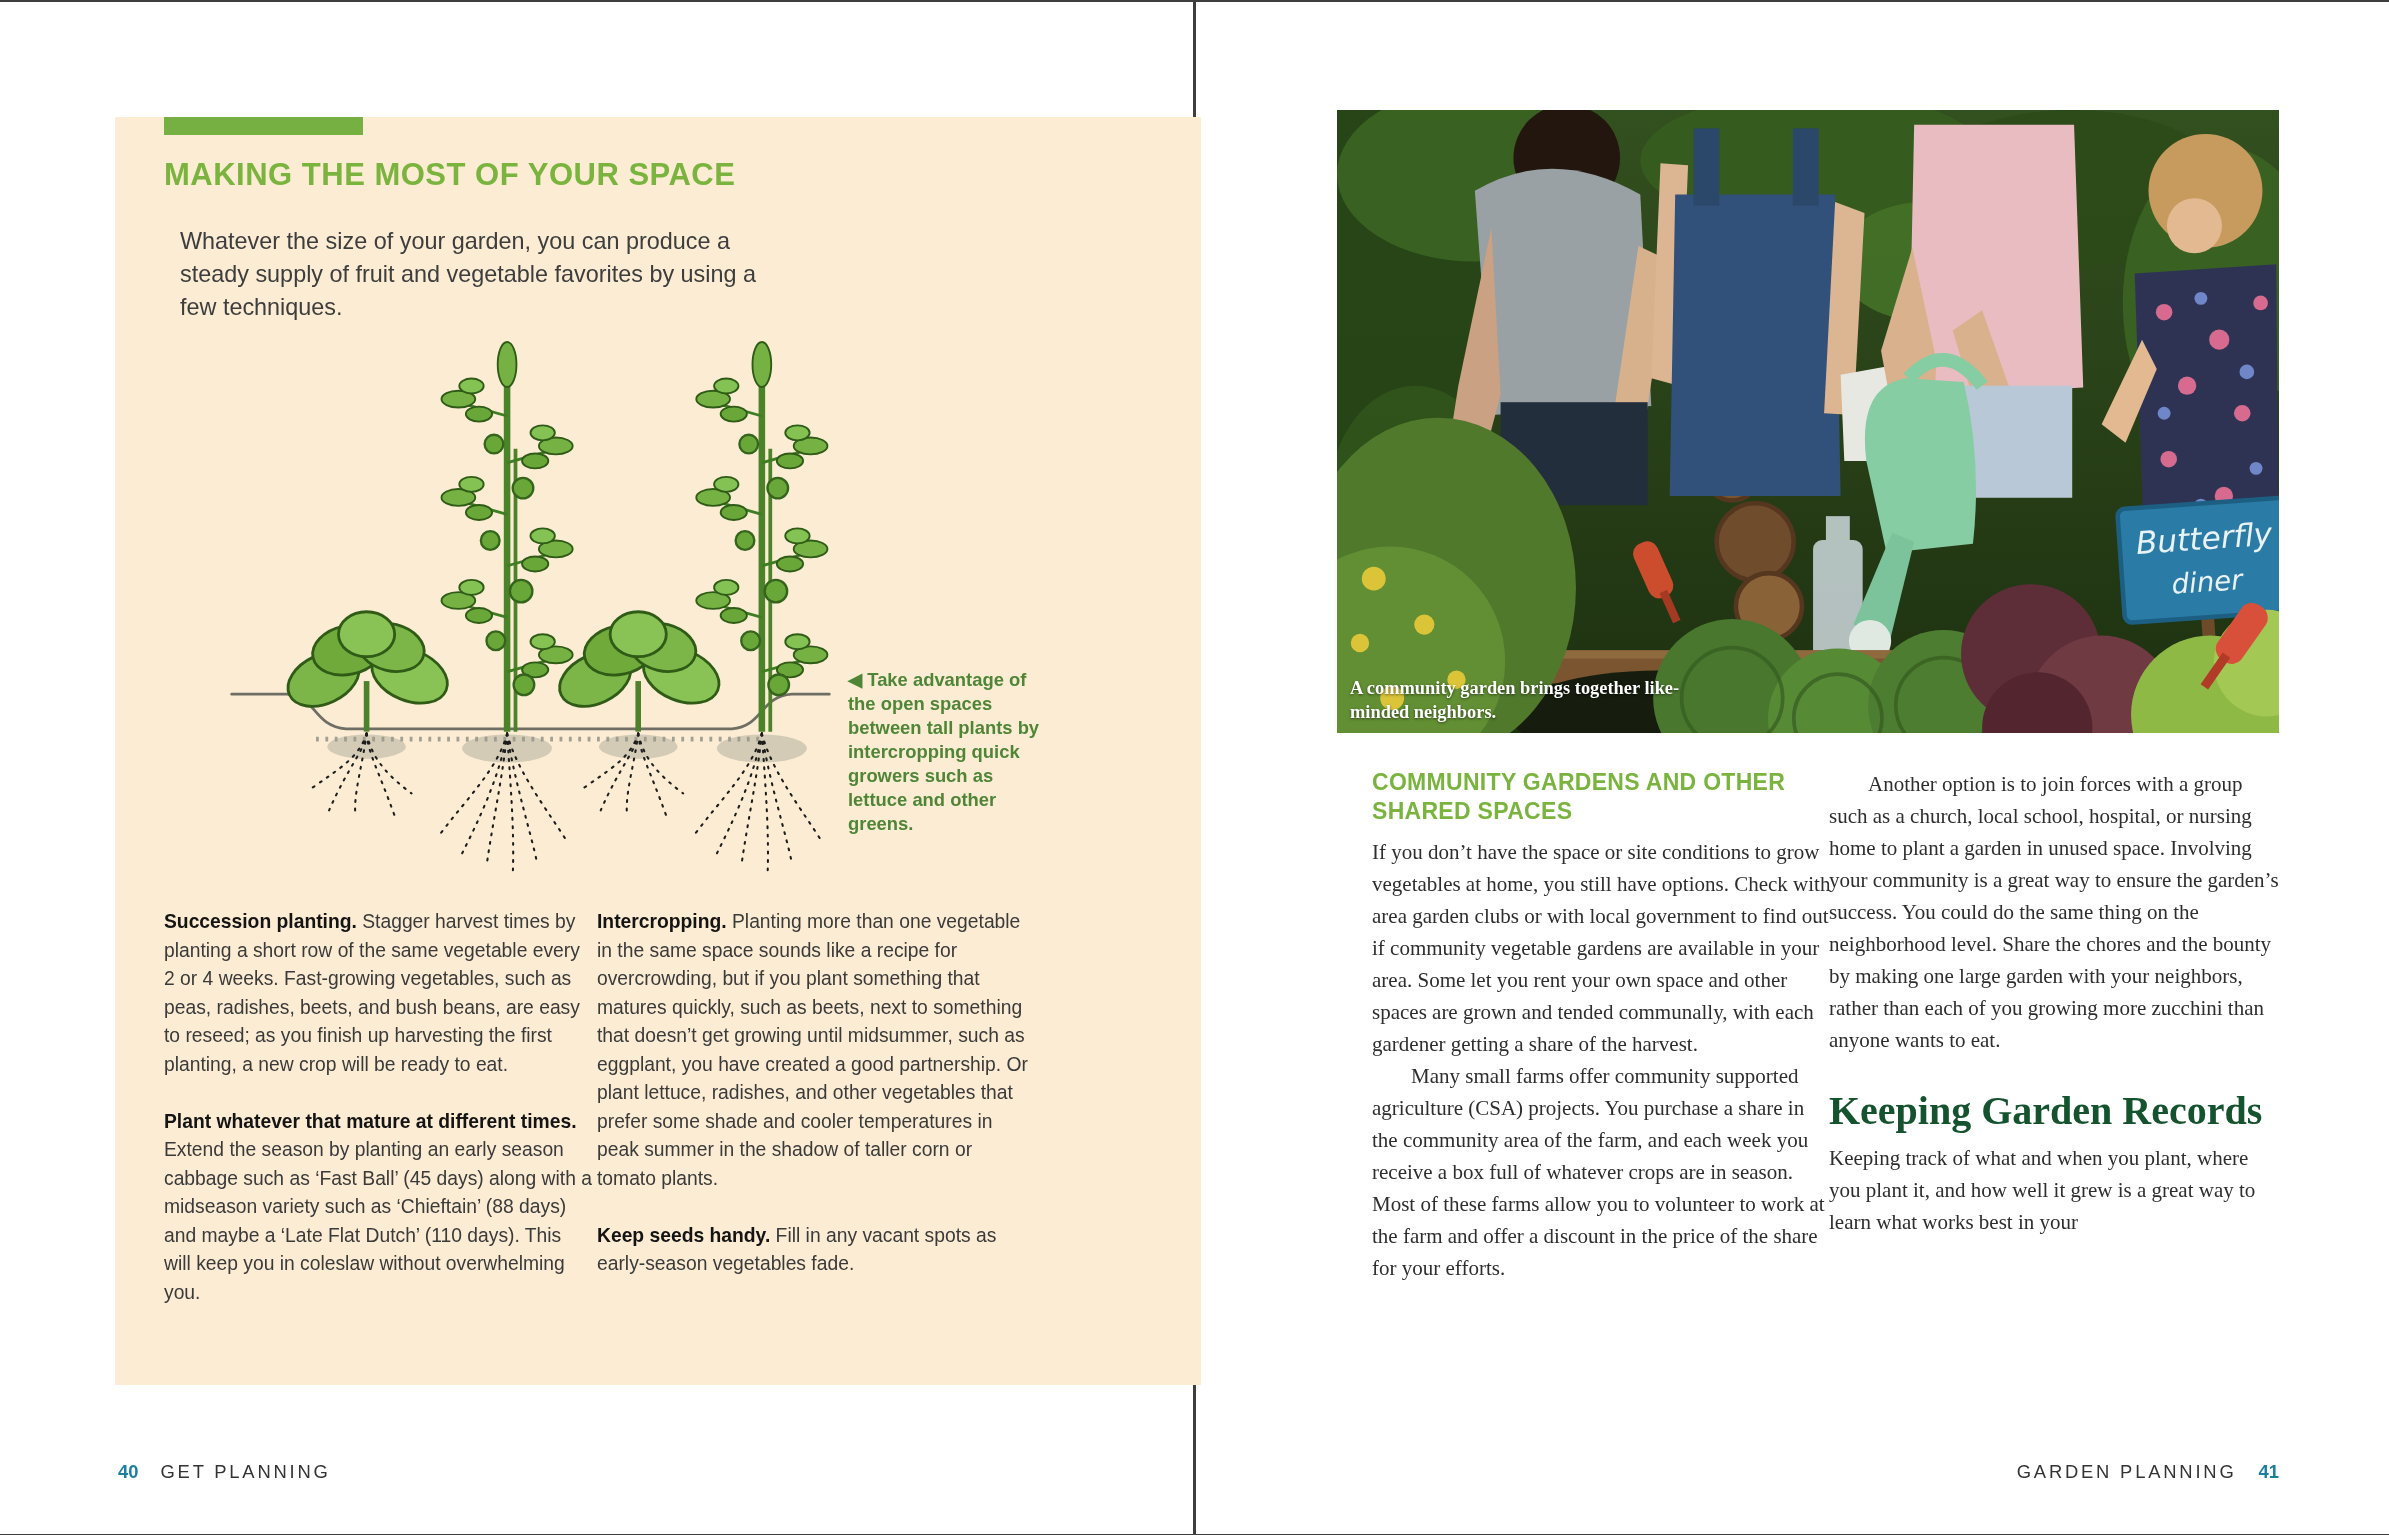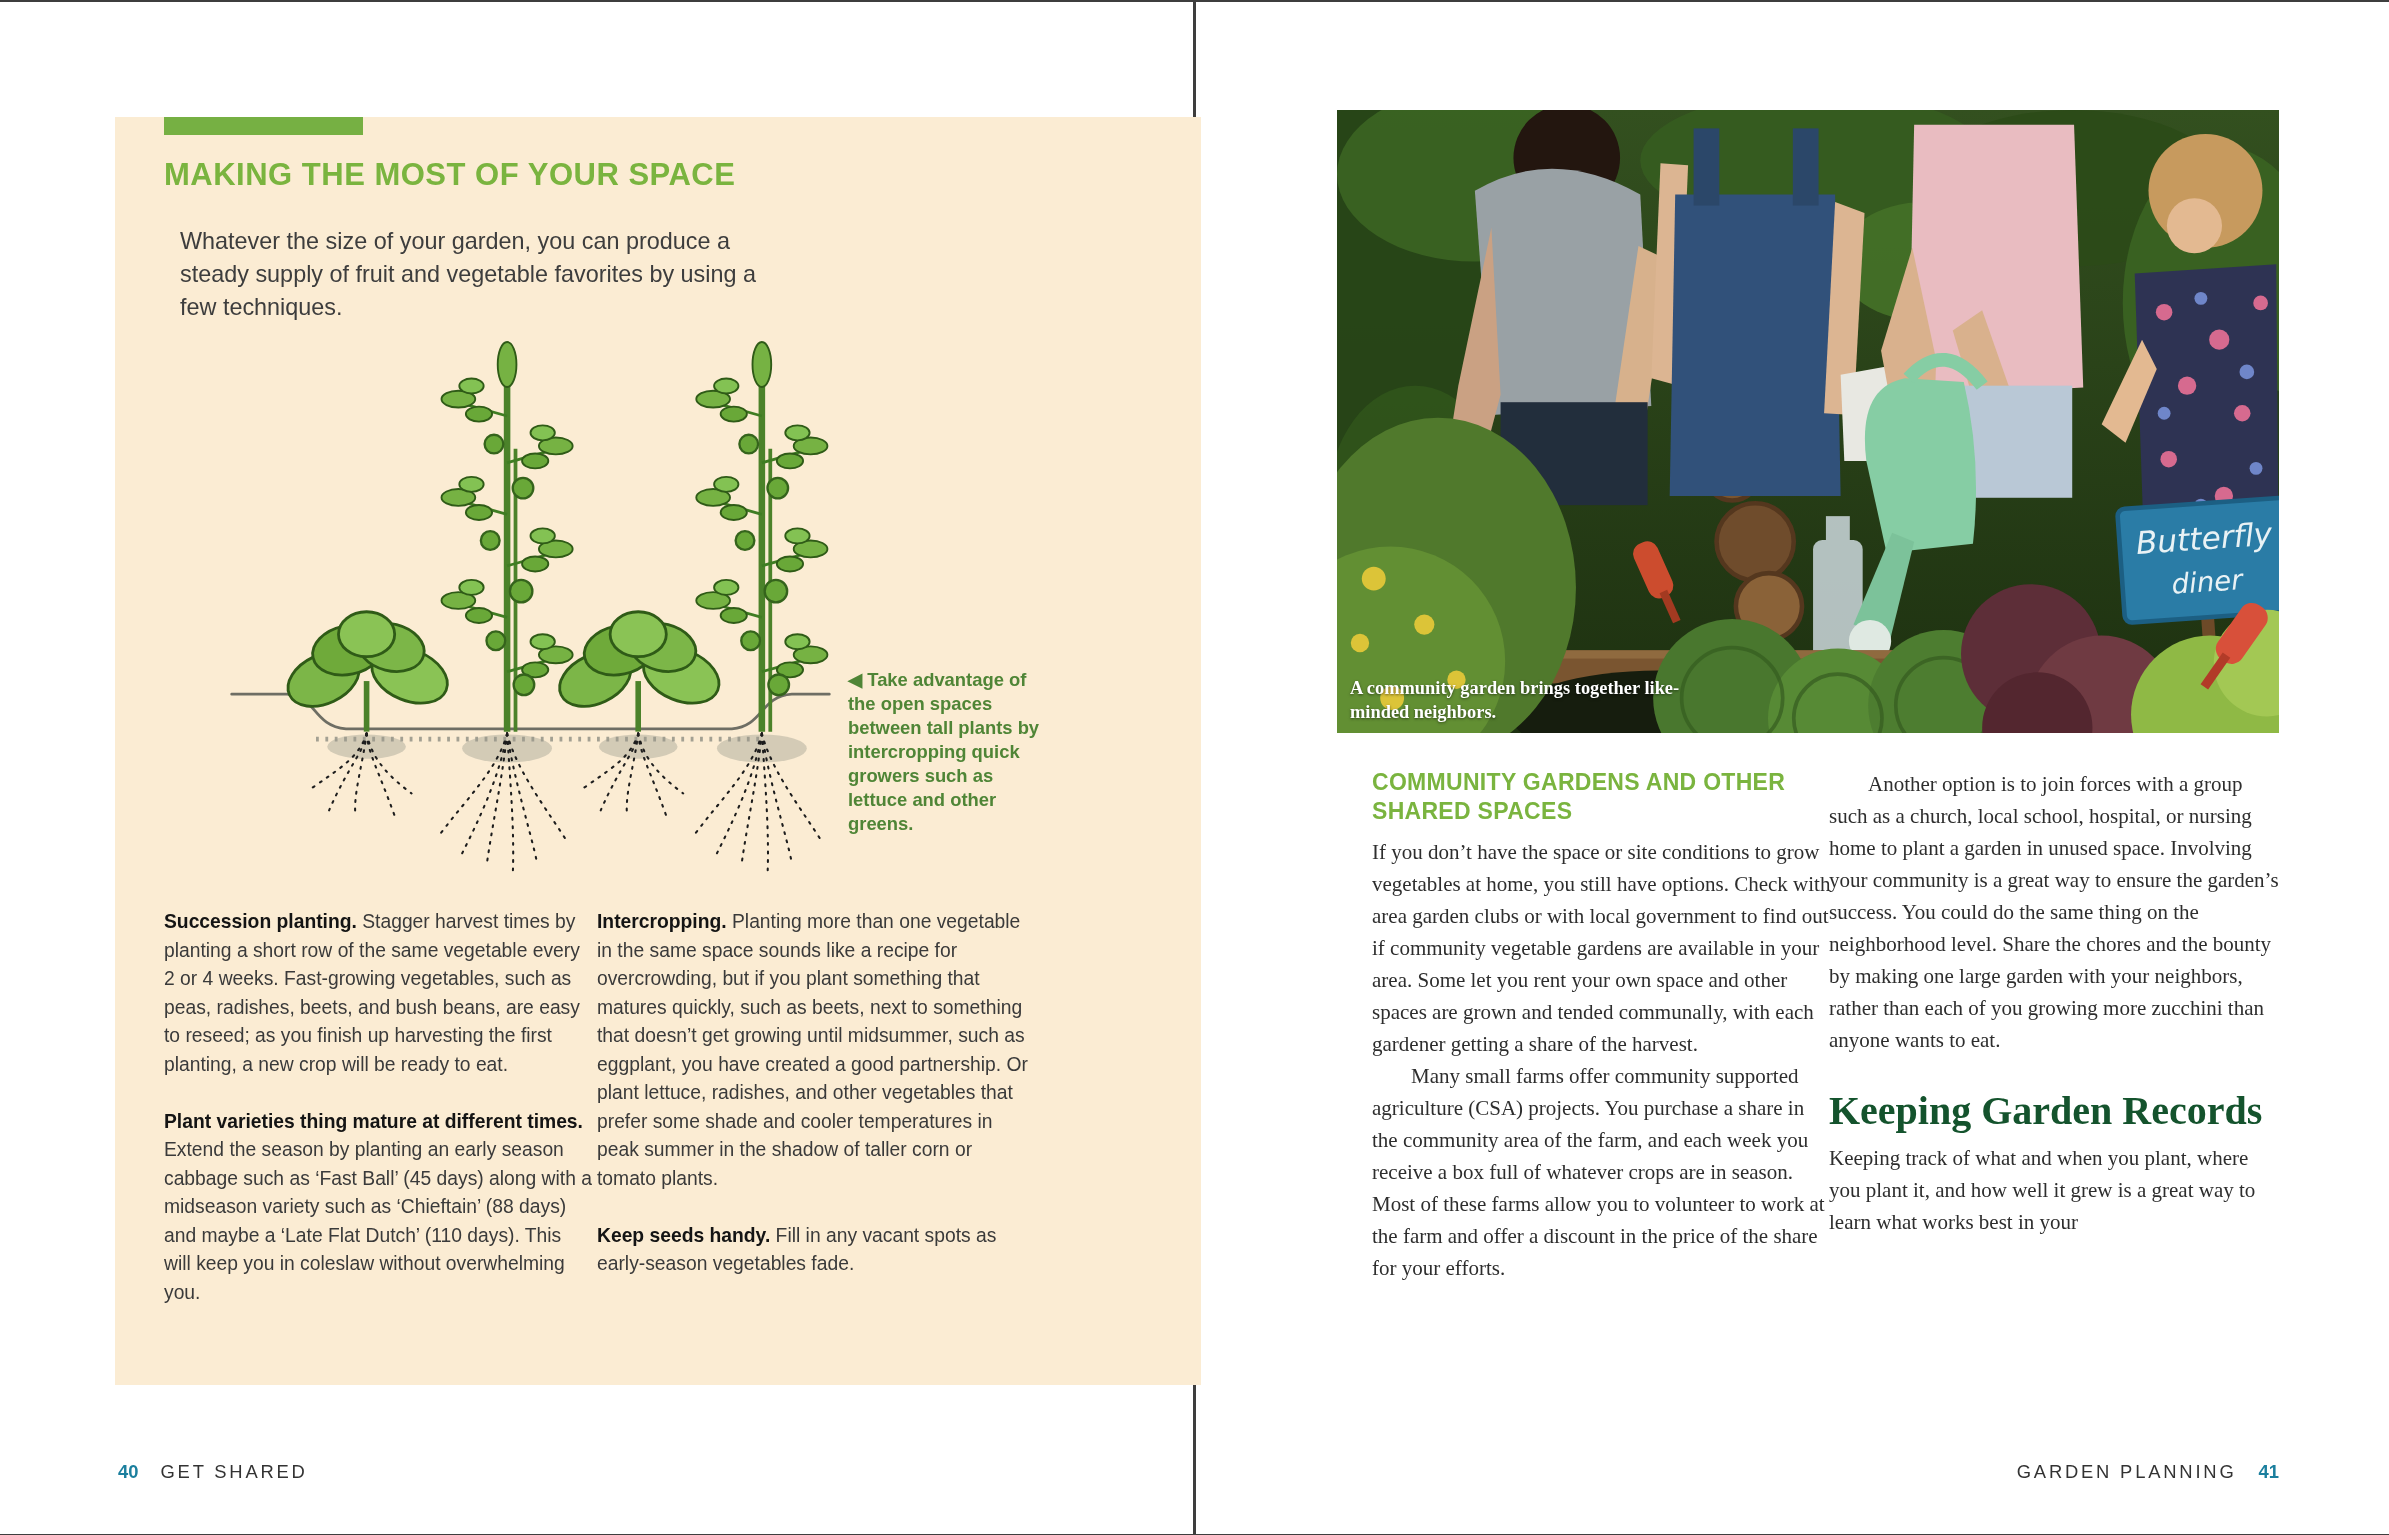--- a/index.html
+++ b/index.html
@@ -145,30 +145,30 @@
         <g>
             <use href="#tallplant" transform="translate(572,0)"></use>
             <use href="#rootsBig" transform="translate(572,0)"></use>
           </g>
       </svg>
 
       <div class="caption"><span>◀ </span><span>Take advantage of the open spaces between tall plants by intercropping quick growers such as lettuce and other greens.</span></div>
 
       <div class="bodycol c1">
         <p><b>Succession planting.</b> <span>Stagger harvest times by planting a short row of the same vegetable every 2 or 4 weeks. Fast-growing vegetables, such as peas, radishes, beets, and bush beans, are easy to reseed; as you finish up harvesting the first planting, a new crop will be ready to eat.</span></p>
-        <p><b>Plant varieties thing mature at different times.</b> <span>Extend the season by planting an early season cabbage such as ‘Fast Ball’ (45 days) along with a midseason variety such as ‘Chieftain’ (88 days) and maybe a ‘Late Flat Dutch’ (110 days). This will keep you in coleslaw without overwhelming you.</span></p>
+        <p><b>Plant whatever that mature at different times.</b> <span>Extend the season by planting an early season cabbage such as ‘Fast Ball’ (45 days) along with a midseason variety such as ‘Chieftain’ (88 days) and maybe a ‘Late Flat Dutch’ (110 days). This will keep you in coleslaw without overwhelming you.</span></p>
       </div>
       <div class="bodycol c2">
         <p><b>Intercropping.</b> <span>Planting more than one vegetable in the same space sounds like a recipe for overcrowding, but if you plant something that matures quickly, such as beets, next to something that doesn’t get growing until midsummer, such as eggplant, you have created a good partnership. Or plant lettuce, radishes, and other vegetables that prefer some shade and cooler temperatures in peak summer in the shadow of taller corn or tomato plants.</span></p>
         <p><b>Keep seeds handy.</b> <span>Fill in any vacant spots as early-season vegetables fade.</span></p>
       </div>
     </div>
 
     <div class="footer footer-left">
-      <span class="pn">40</span><span class="sec">GET SHARED</span>
+      <span class="pn">40</span><span class="sec">GET PLANNING</span>
     </div>
   </div>
 
   <div>
 
     <div class="photo">
       <svg viewBox="0 0 1025 678" preserveAspectRatio="none" aria-hidden="true">
         <defs>
           <linearGradient id="bgGrad" x1="0" y1="0" x2="0" y2="1">
             <stop offset="0" stop-color="#33501f"></stop>

